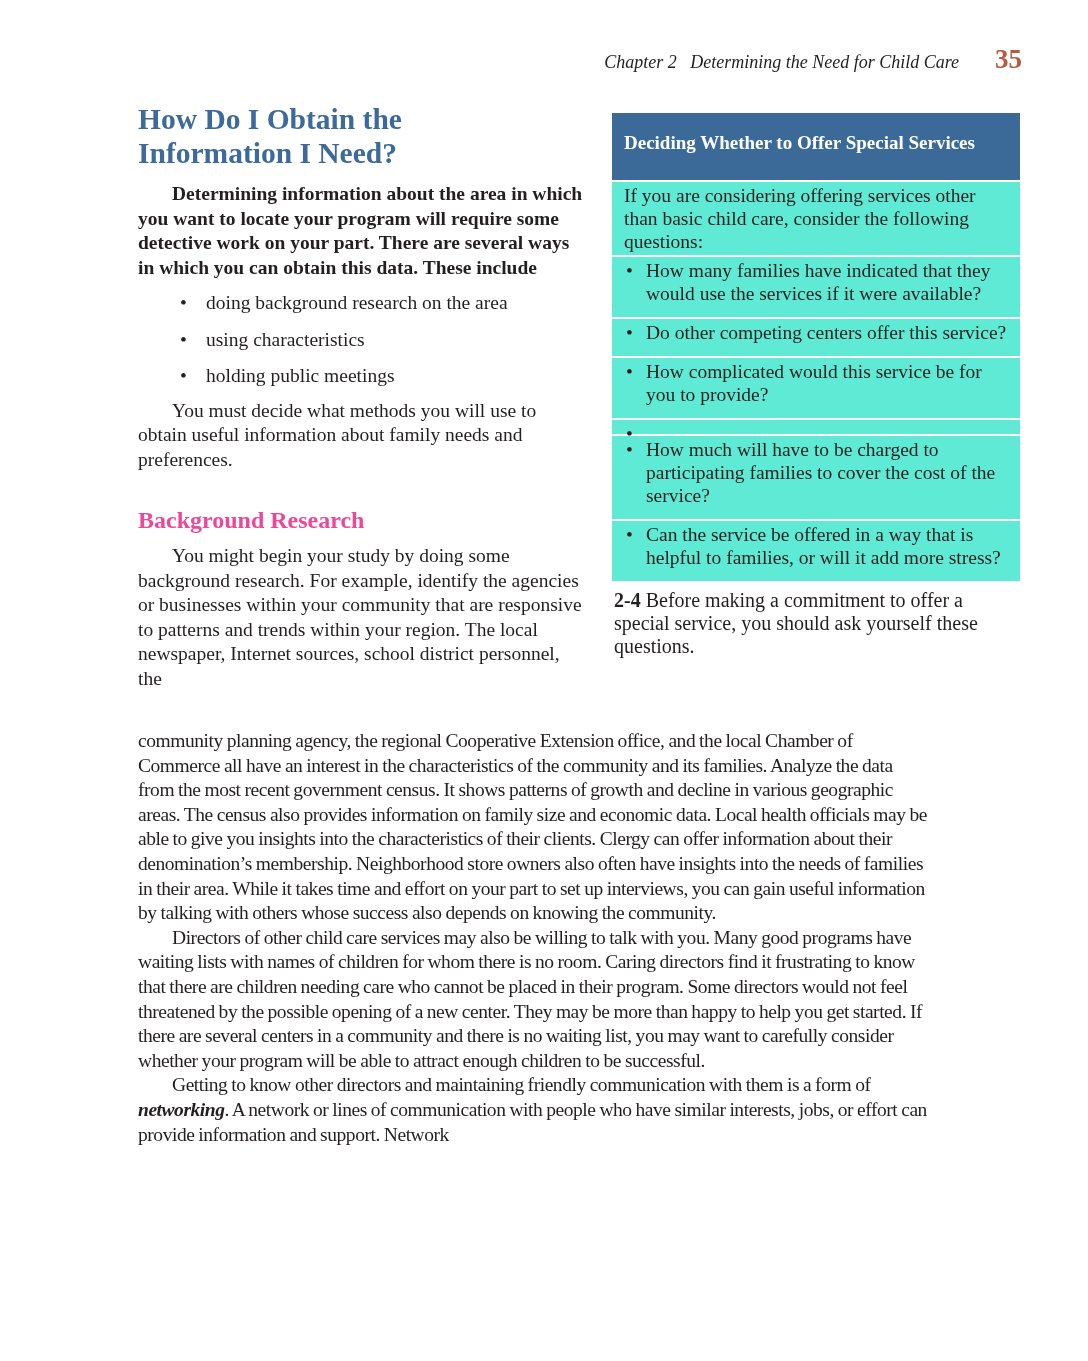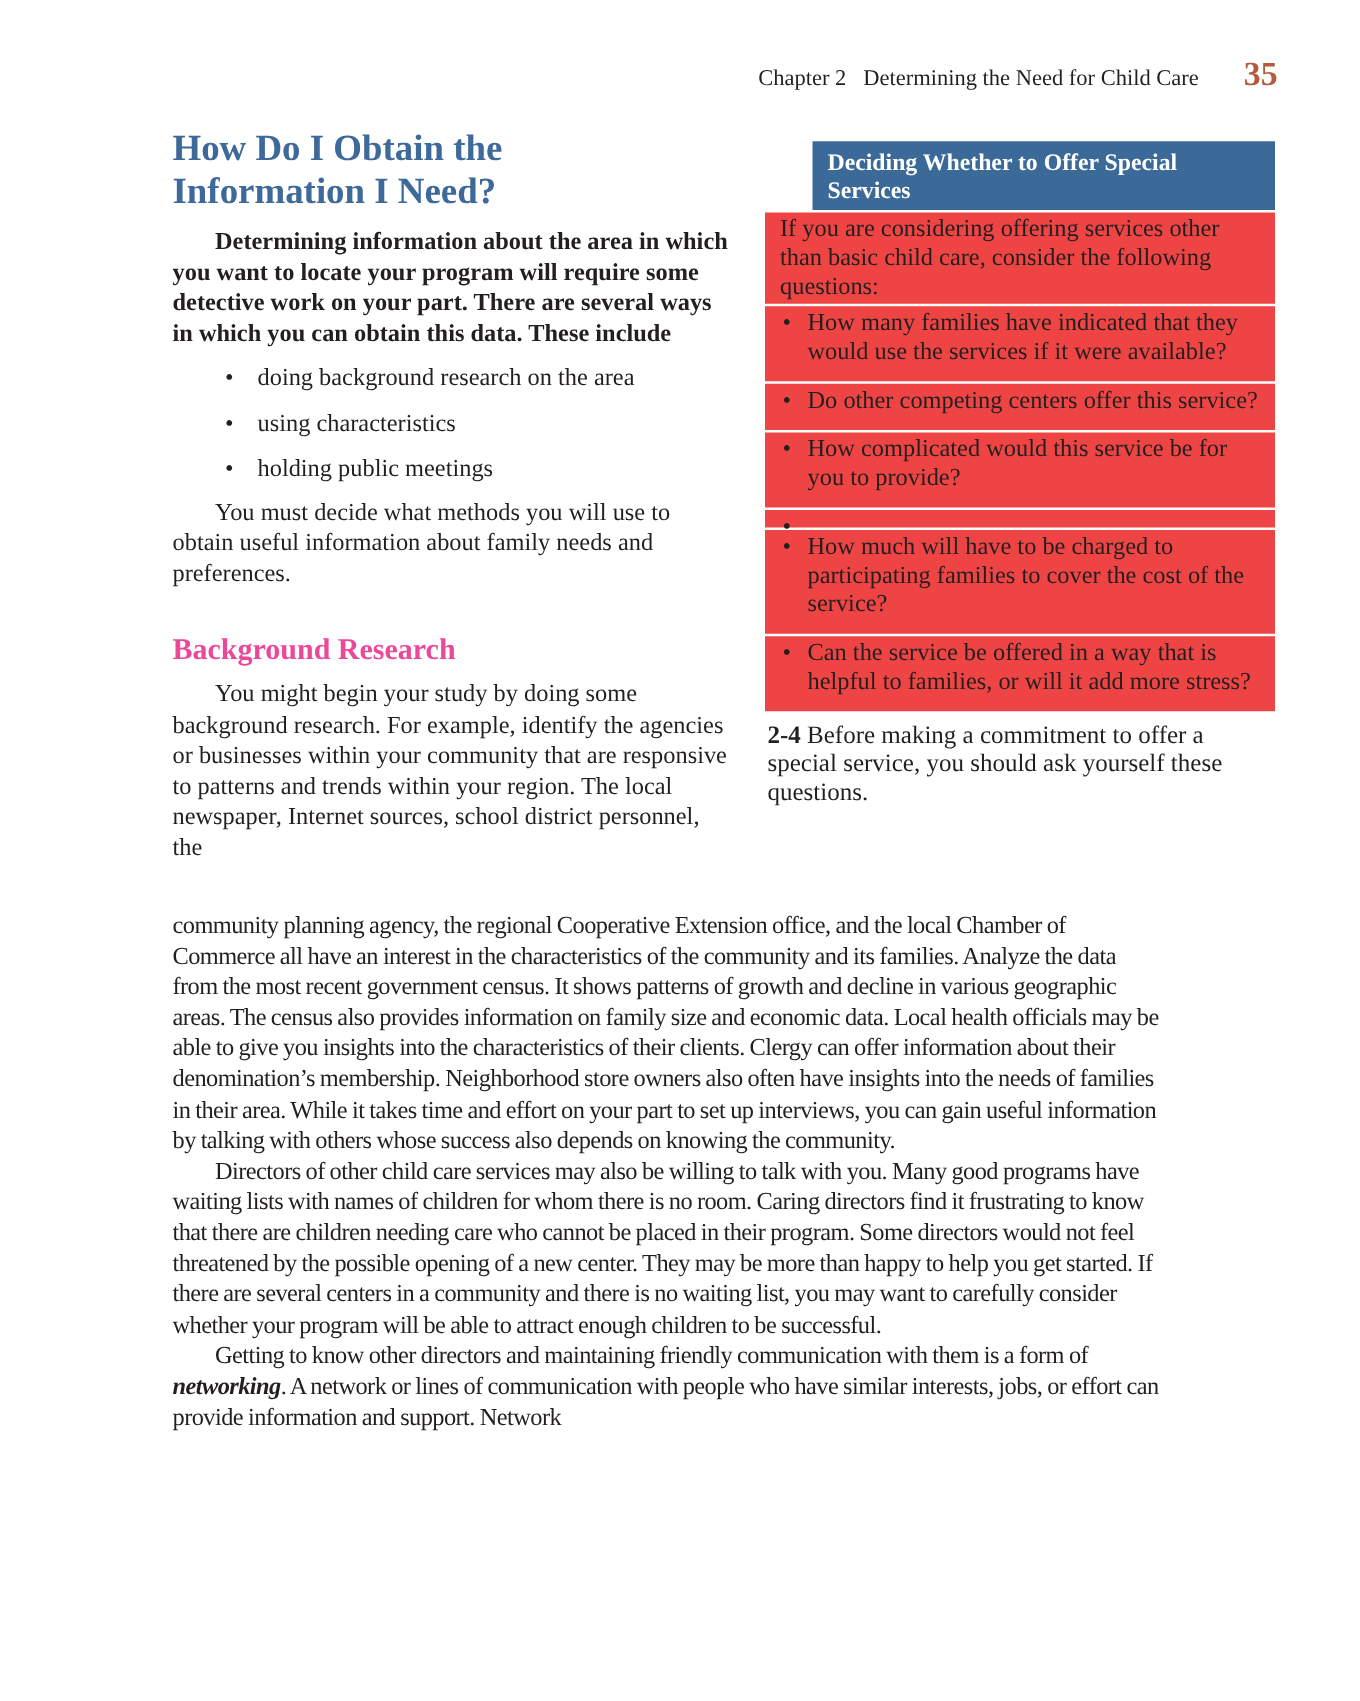--- a/index.html
+++ b/index.html
@@ -1,36 +1,36 @@
 <!DOCTYPE html>
 <html><head>
 <meta charset="utf-8">
 <style>
   html, body { margin: 0; padding: 0; background: #ffffff; }
   body { width: 1088px; height: 1361px; position: relative; overflow: hidden;
          font-family: "Liberation Serif", "DejaVu Serif", serif; color: #231f20; }
   .running-head { position: absolute; top: 44px; left: 560px; width: 462px; height: 34px;
                   display: flex; justify-content: flex-end; align-items: baseline; }
-  .running-head .chap { font-size: 18px; color: #231f20; margin-right: 36px; margin-left: 16px; }
+  .running-head .chap { font-style: italic; font-size: 18px; color: #231f20; margin-right: 36px; margin-left: 16px; }
   .running-head .pnum { font-weight: bold; font-size: 27px; color: #b55a3c; }
   .leftcol { position: absolute; left: 138px; top: 102px; width: 445px; }
   h1.main-heading { margin: 0; font-size: 29.5px; line-height: 34px; font-weight: bold; color: #3d6a9a; }
   p.body { margin: 0; font-size: 19.5px; line-height: 24.5px; text-indent: 34px; }
   p.first { margin-top: 12px; font-weight: bold; }
   ul.methods { list-style: none; margin: 11px 0 0 0; padding: 0; }
   ul.methods li { font-size: 19.5px; line-height: 24.5px; padding-left: 68px; position: relative; margin-bottom: 12px; }
   ul.methods li .bullet { position: absolute; left: 42px; top: 0; }
   h2.sub-heading { margin: 34px 0 10px 0; font-size: 24px; line-height: 28px; font-weight: bold; color: #ec4899; }
   .wide { position: absolute; left: 138px; top: 729px; width: 790px; }
   .wide p.body { font-family: "Liberation Serif", serif; font-size: 19.5px; line-height: 24.6px;
                  letter-spacing: -0.45px; word-spacing: -0.5px; }
   .figure { position: absolute; left: 612px; top: 113px; width: 408px; }
   .fig-header { background: #3b6a99; color: #ffffff; font-weight: bold; font-size: 19px; line-height: 22px;
-                padding: 7px 12px 3px 12px; height: 45px; box-sizing: content-box; margin-left: 38px; }
-  .fig-row { background: #ef4444; margin-top: 2px; font-size: 19.5px; line-height: 23px; padding: 2px 10px 12px 12px; }
+                padding: 19px 12px 3px 12px; height: 45px; box-sizing: content-box; }
+  .fig-row { background: #5eead4; margin-top: 2px; font-size: 19.5px; line-height: 23px; padding: 2px 10px 12px 12px; }
   .fig-row.intro { padding-bottom: 2px; }
   .fig-row.q { padding-left: 34px; position: relative; }
   .fig-row.q .bullet { position: absolute; left: 14px; top: 2px; }
   .caption { margin-top: 8px; font-size: 20px; line-height: 23px; padding-left: 2px; }
   .caption .fignum { font-weight: bold; }
   em.term { font-weight: bold; font-style: italic; }
 </style>
 </head>
 <body>
 

